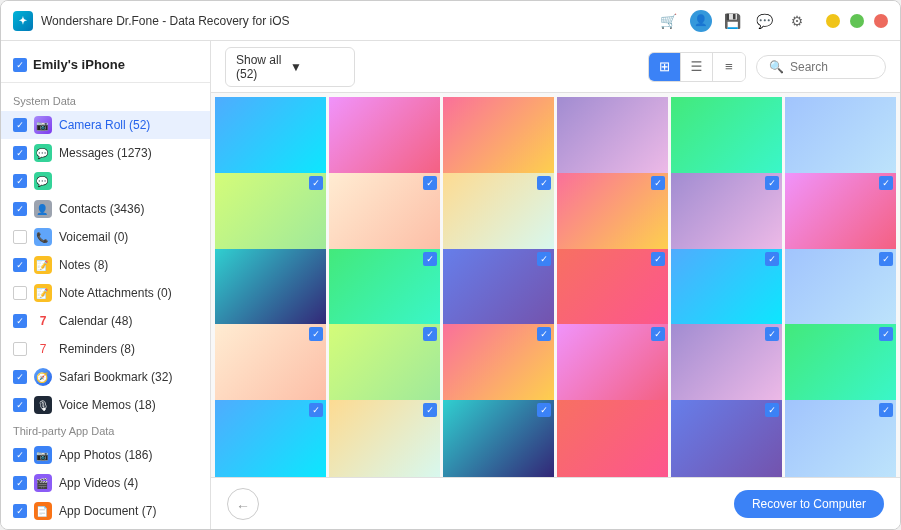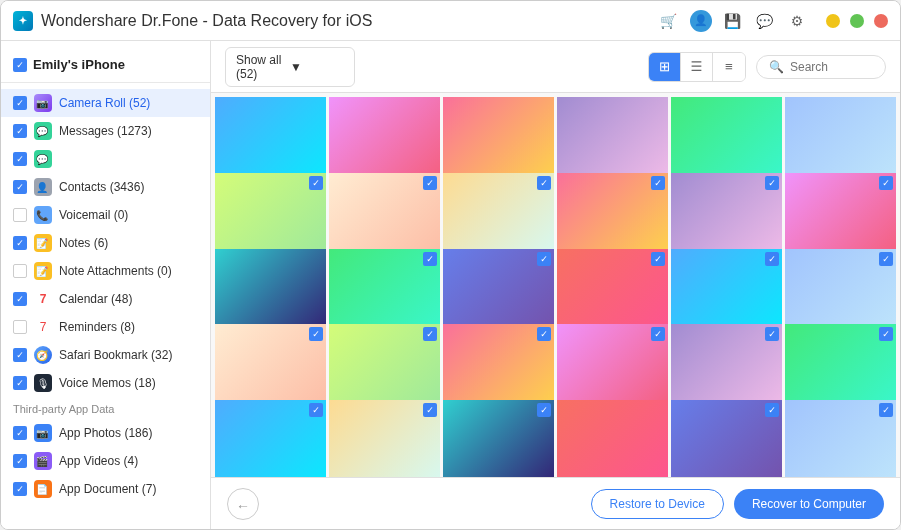--- a/index.html
+++ b/index.html
@@ -4,21 +4,21 @@
   <style>
     * { box-sizing: border-box; margin: 0; padding: 0; }
     body { font-family: -apple-system, BlinkMacSystemFont, 'Segoe UI', sans-serif; font-size: 13px; background: #f0f0f0; width: 901px; height: 530px; overflow: hidden; }
 
     .window { width: 901px; height: 530px; background: #fff; border-radius: 8px; overflow: hidden; display: flex; flex-direction: column; border: 1px solid #ccc; }
 
     
     .titlebar { height: 40px; background: #fff; display: flex; align-items: center; padding: 0 12px; border-bottom: 1px solid #e0e0e0; gap: 8px; flex-shrink: 0; }
     .titlebar-logo { width: 20px; height: 20px; background: linear-gradient(135deg, #00b4d8, #0077b6); border-radius: 4px; display: flex; align-items: center; justify-content: center; flex-shrink: 0; }
     .titlebar-logo span { color: white; font-size: 10px; font-weight: bold; }
-    .titlebar-title { flex: 1; font-size: 16px; color: #333; font-weight: 500; }
+    .titlebar-title { flex: 1; font-size: 12px; color: #333; font-weight: 500; }
     .titlebar-icons { display: flex; gap: 10px; align-items: center; }
     .titlebar-icon { width: 22px; height: 22px; border-radius: 50%; display: flex; align-items: center; justify-content: center; cursor: pointer; color: #666; font-size: 14px; }
     .titlebar-icon.cart { color: #e74c3c; }
     .titlebar-icon.user { background: #3498db; color: white; font-size: 11px; }
     .win-btn { width: 14px; height: 14px; border-radius: 50%; border: none; cursor: pointer; }
     .win-min { background: #f0c419; margin-left: 8px; }
     .win-max { background: #61c454; }
     .win-close { background: #ed6a5e; }
 
     
@@ -113,20 +113,21 @@
 
   <div class="main">
 
     <div class="sidebar">
       <div class="device-header">
         <div class="device-check">
             <span>✓</span>
           </div>
         <span class="device-name">Emily's iPhone</span>
       </div>
+      <div class="section-label">System Data</div>
 
       <div class="sidebar-item active">
         <div class="item-check checked">
             <span>✓</span>
           </div>
         <div class="item-icon icon-camera">📷</div>
         <span class="item-label active">Camera Roll (52)</span>
       </div>
 
       <div class="sidebar-item">
@@ -156,21 +157,21 @@
         <div class="item-check unchecked"></div>
         <div class="item-icon icon-voicemail">📞</div>
         <span class="item-label">Voicemail (0)</span>
       </div>
 
       <div class="sidebar-item">
         <div class="item-check checked">
             <span>✓</span>
           </div>
         <div class="item-icon icon-notes">📝</div>
-        <span class="item-label">Notes (6)</span>
+        <span class="item-label">Notes (8)</span>
       </div>
 
       <div class="sidebar-item">
         <div class="item-check unchecked"></div>
         <div class="item-icon icon-noteattach">📝</div>
         <span class="item-label">Note Attachments (0)</span>
       </div>
 
       <div class="sidebar-item">
         <div class="item-check checked">
@@ -398,19 +399,18 @@
               <span>✓</span>
             </div>
           </div>
         </div>
 
       <div class="footer">
         <button class="nav-btn">
           <span>←</span>
         </button>
         <div class="footer-actions">
-          <button class="btn-restore">Restore to Device</button>
           <button class="btn-recover">Recover to Computer</button>
         </div>
       </div>
     </div>
   </div>
 </div>
 
 </body></html>

